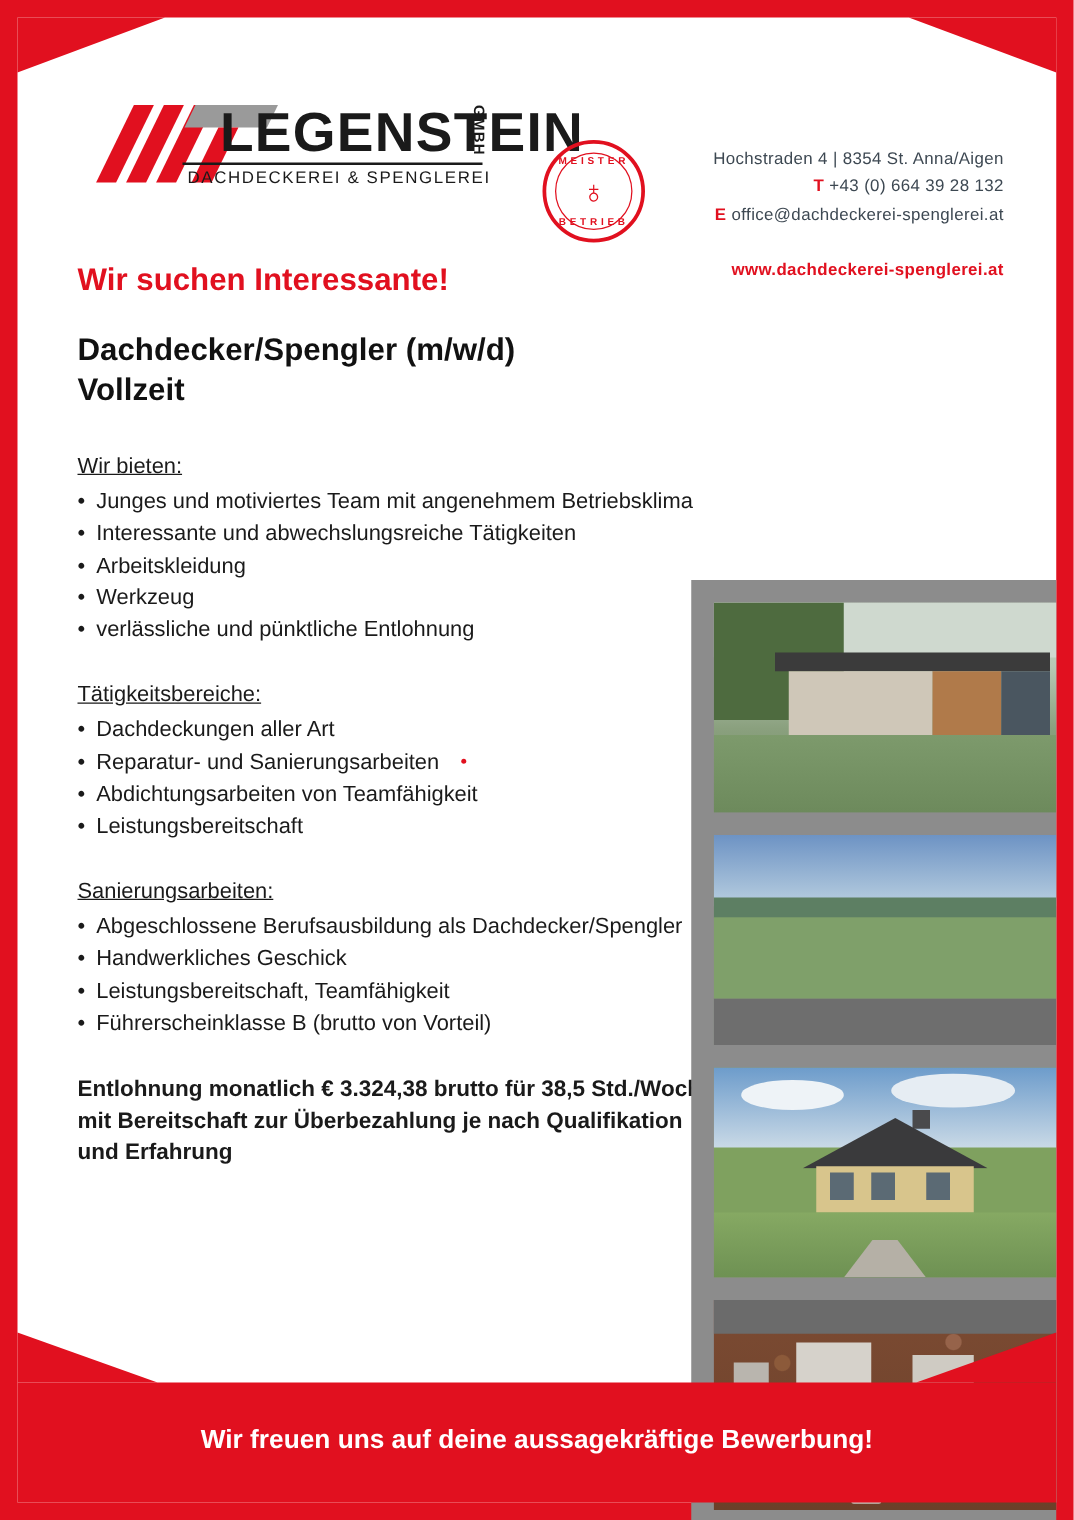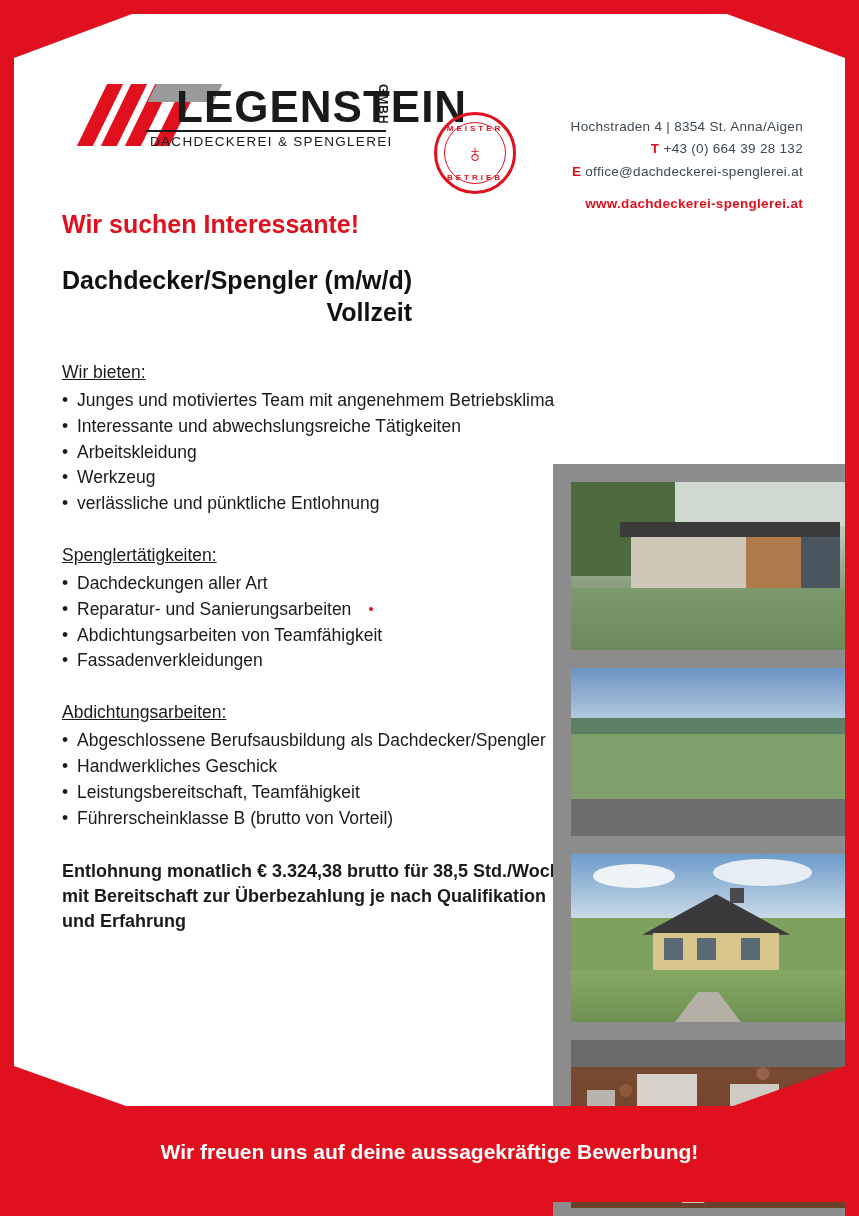--- a/index.html
+++ b/index.html
@@ -179,21 +179,21 @@
     right: 42px;
     top: 62px;
     text-align: right;
     color: #3d4852;
     font-size: 13.5px;
     line-height: 1.65;
     letter-spacing: 0.3px;
   }
   .contact .bold-k { font-weight: bold; color: #e1101f; }
   .contact-web {
-    margin-top: 10px;
+    margin-top: 22px;
     color: #e1101f;
     font-weight: bold;
     font-size: 13.5px;
     letter-spacing: 0.3px;
   }
 
   
   .content {
     position: absolute;
     left: 0; right: 0;
@@ -210,21 +210,20 @@
   }
   .job-title {
     position: absolute;
     left: 48px;
     top: 72px;
     font-size: 25px;
     font-weight: bold;
     color: #111;
     line-height: 1.28;
     white-space: pre-line;
-    text-align: right;
   }
 
   .col-left {
     position: absolute;
     left: 48px;
     top: 168px;
     width: 510px;
     color: #1a1a1a;
     font-size: 17.5px;
     line-height: 1.42;
@@ -424,31 +423,31 @@
         <ul class="bullets">
           <li>Junges und motiviertes Team mit angenehmem Betriebsklima</li>
           <li>Interessante und abwechslungsreiche Tätigkeiten</li>
           <li>Arbeitskleidung</li>
           <li>Werkzeug</li>
           <li>verlässliche und pünktliche Entlohnung</li>
         </ul>
 
         <div class="block-gap"></div>
 
-        <div class="sec-title">Spenglertätigkeiten:</div>
+        <div class="sec-title">Tätigkeitsbereiche:</div>
         <ul class="bullets">
           <li>Dachdeckungen aller Art</li>
           <li>Reparatur- und Sanierungsarbeiten</li>
           <li>Abdichtungsarbeiten von Teamfähigkeit</li>
-          <li>Fassadenverkleidungen</li>
+          <li>Leistungsbereitschaft</li>
         </ul>
 
         <div class="block-gap"></div>
 
-        <div class="sec-title">Abdichtungsarbeiten:</div>
+        <div class="sec-title">Sanierungsarbeiten:</div>
         <ul class="bullets">
           <li>Abgeschlossene Berufsausbildung als Dachdecker/Spengler</li>
           <li>Handwerkliches Geschick</li>
           <li>Leistungsbereitschaft, Teamfähigkeit</li>
           <li>Führerscheinklasse B (brutto von Vorteil)</li>
         </ul>
 
         <div class="salary">Entlohnung monatlich € 3.324,38 brutto für 38,5 Std./Woche mit Bereitschaft zur Überbezahlung je nach Qualifikation und Erfahrung</div>
       </div>
 

